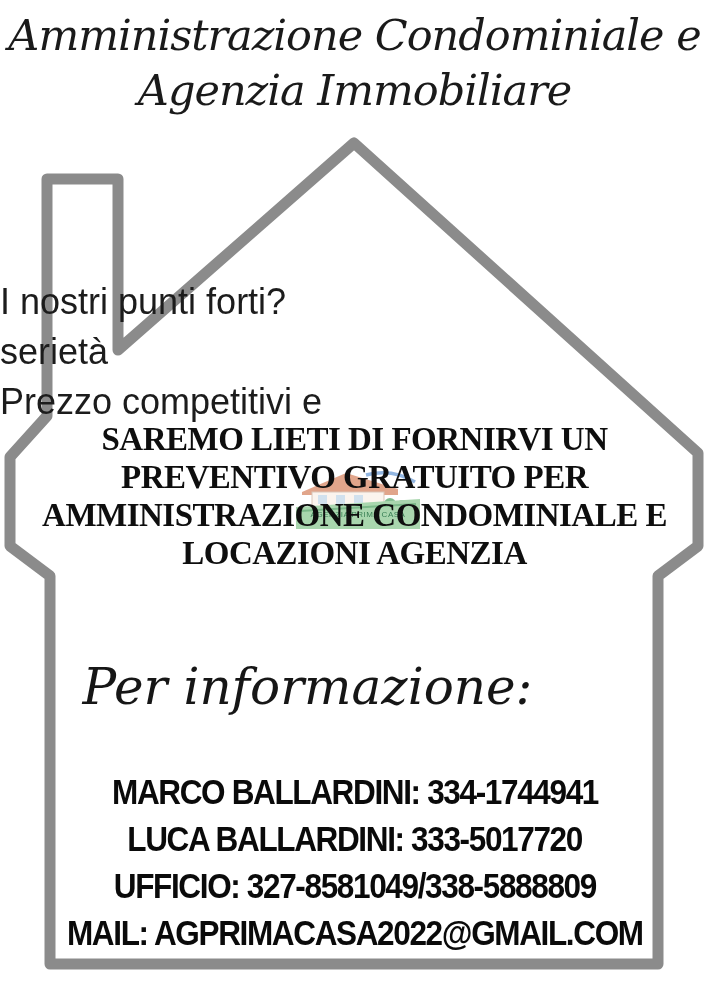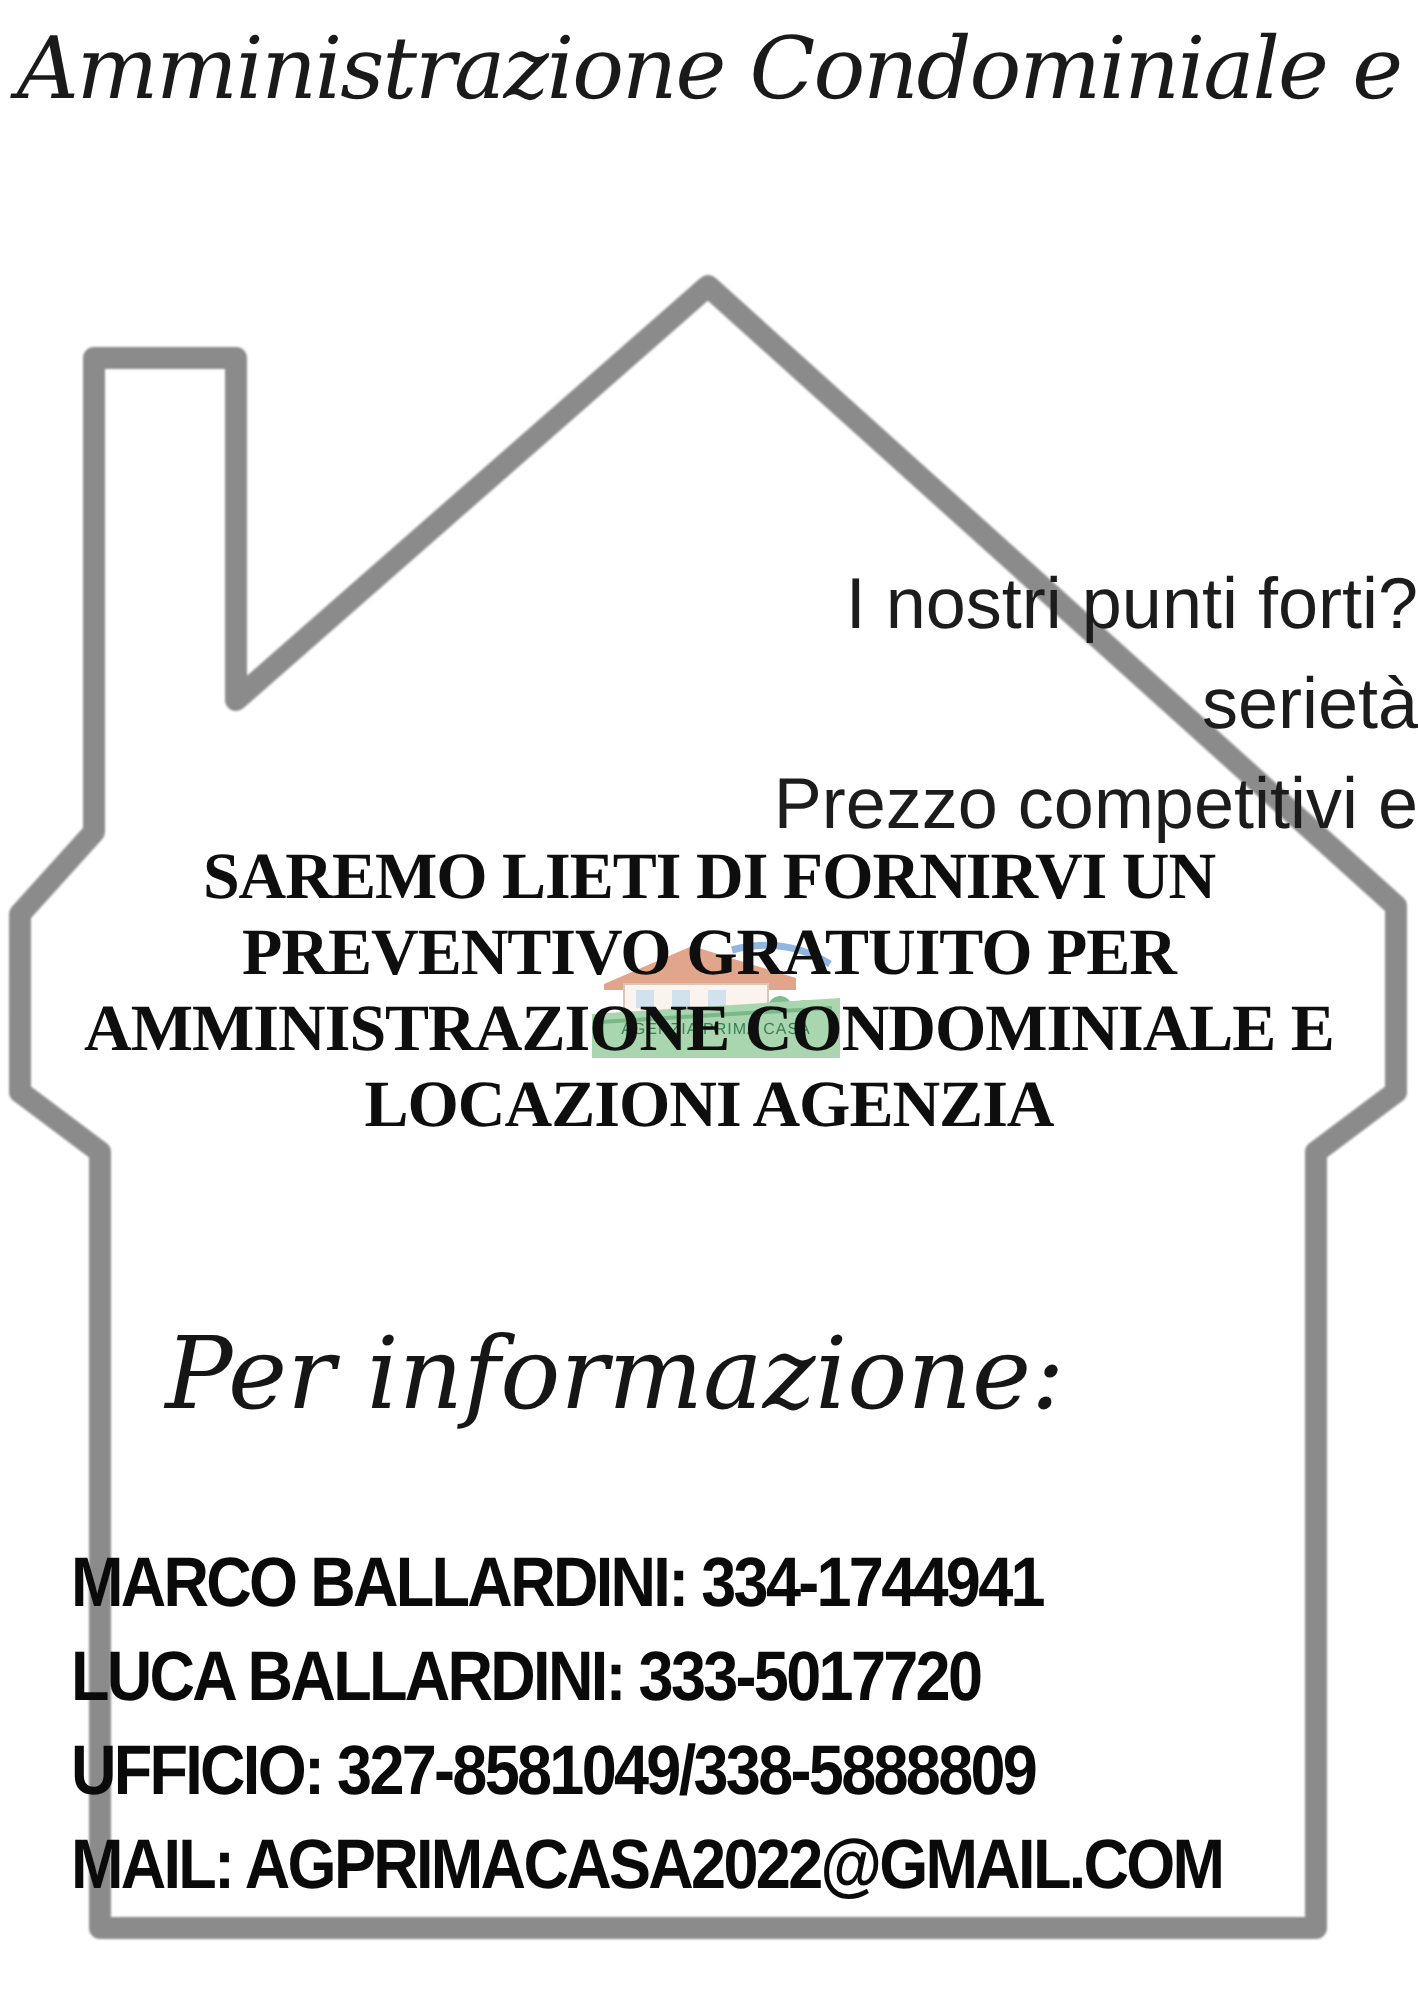--- a/index.html
+++ b/index.html
@@ -23,21 +23,21 @@
     text-align:center; z-index:3;
     font-family:"DejaVu Serif", serif;
     font-style:italic;
     font-size:43px; line-height:55px;
     color:#1a1a1a; letter-spacing:-1px;
   }
 
   
   .intro {
     position:absolute; top:277px; left:0; width:709px;
-    text-align:right; z-index:3;
+    text-align:left; z-index:3;
     font-family:"Liberation Sans", sans-serif;
     font-size:36px; line-height:50px;
     color:#1c1c1c;
   }
 
   
   .offer {
     position:absolute; top:420px; left:0; width:709px;
     z-index:3;
     display:flex; flex-direction:column; align-items:center;
@@ -55,21 +55,21 @@
     font-family:"DejaVu Serif", serif;
     font-style:italic;
     font-size:50px; line-height:70px;
     color:#161616;
   }
 
   
   .contacts {
     position:absolute; top:768px; left:0; width:709px;
     z-index:3;
-    display:flex; flex-direction:column; 
+    display:flex; flex-direction:column; align-items:center;
     font-family:"Liberation Sans", sans-serif;
     font-weight:bold;
     font-size:35px; line-height:47px;
     color:#0a0a0a;
   }
   .contacts .line {
     white-space:nowrap;
     letter-spacing:-1.5px;
     transform:scaleX(0.9);
     transform-origin:center;
@@ -122,20 +122,21 @@
     <circle cx="94" cy="37" r="6" fill="#7ab98a"></circle>
     <circle cx="106" cy="38" r="5" fill="#8cc497"></circle>
     <path d="M0 40 L124 32 L124 62 L0 62 Z" fill="#a5d4aa"></path>
     <path d="M4 44 L120 37" stroke="#74b583" stroke-width="2" fill="none"></path>
   </svg>
   <div class="logo-text">AGENZIA PRIMA CASA</div>
 </div>
 
 <div class="title">
   <div>Amministrazione Condominiale e</div>
+  <div>Agenzia Immobiliare</div>
 </div>
 
 <div class="intro">
   <div>I nostri punti forti?</div>
   <div>serietà</div>
   <div>Prezzo competitivi e</div>
 </div>
 
 <div class="offer">
   <div class="line">SAREMO LIETI DI FORNIRVI UN</div>

